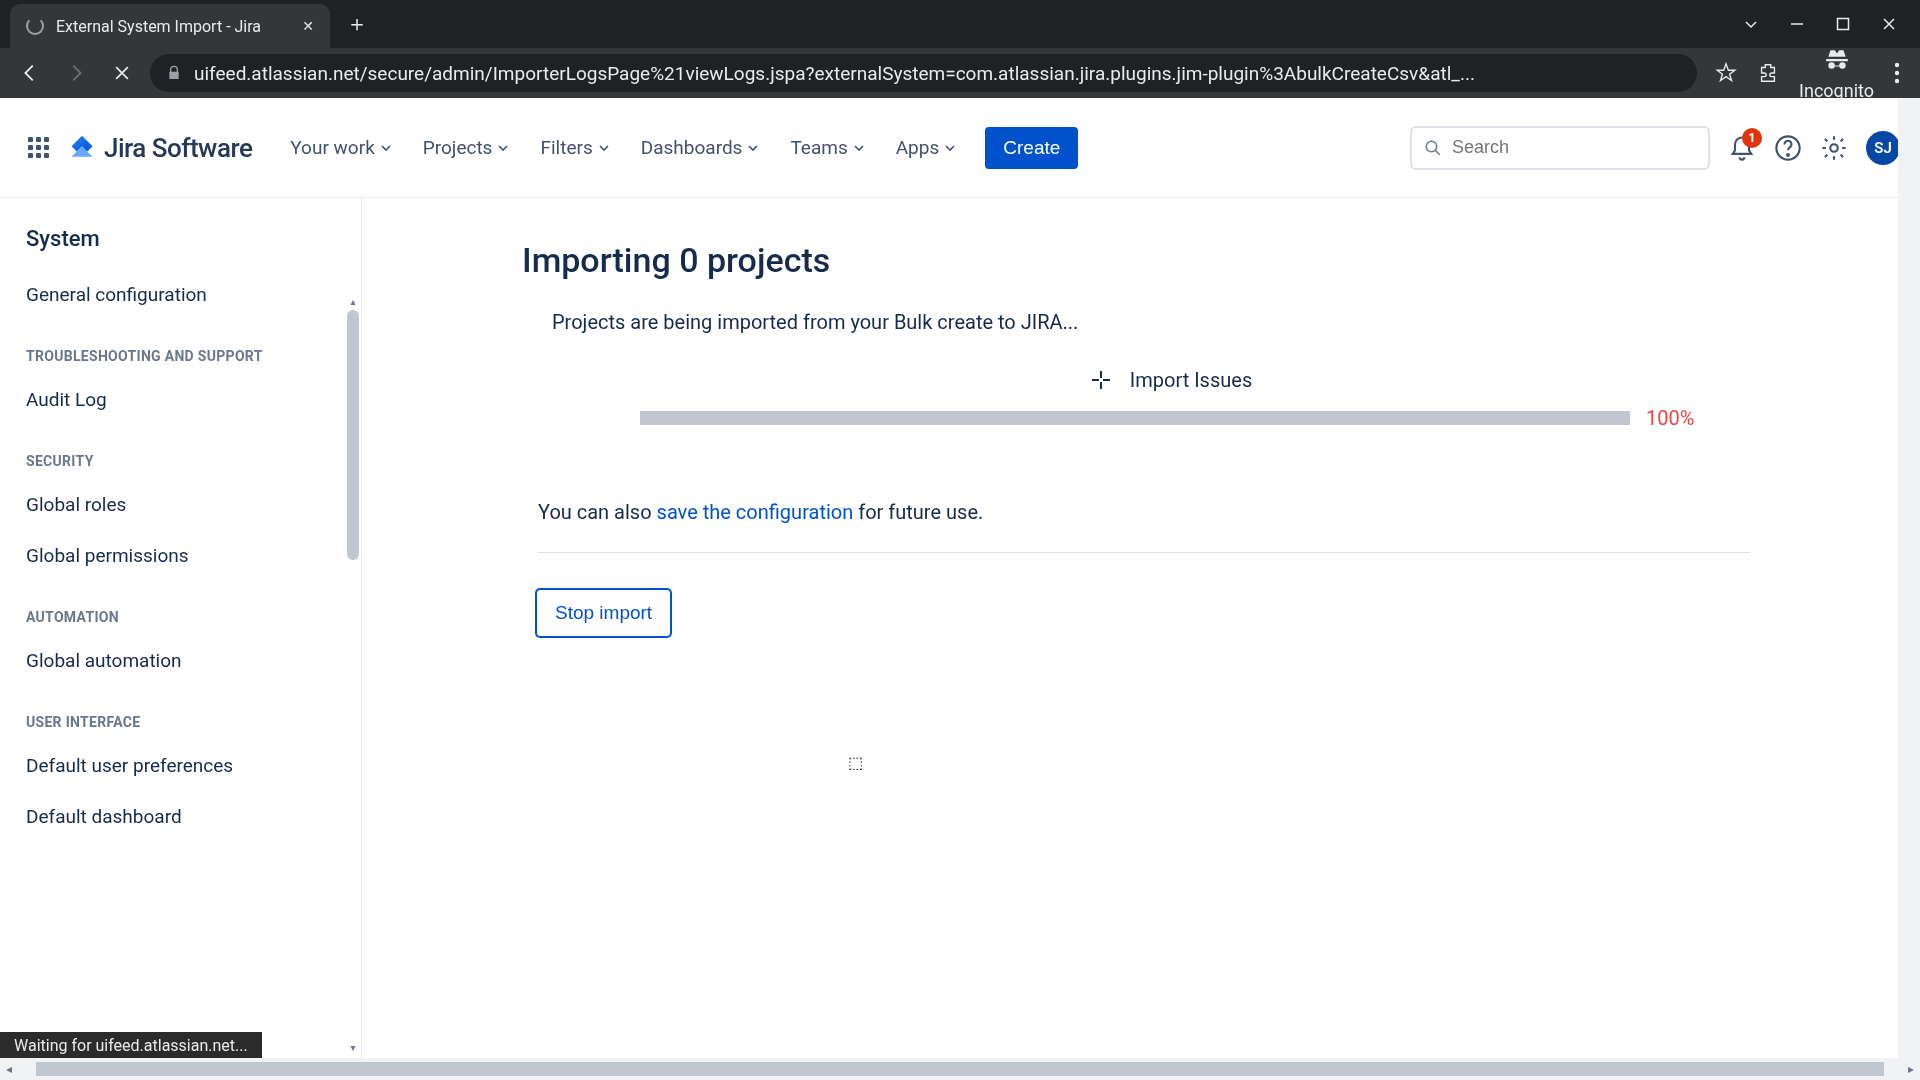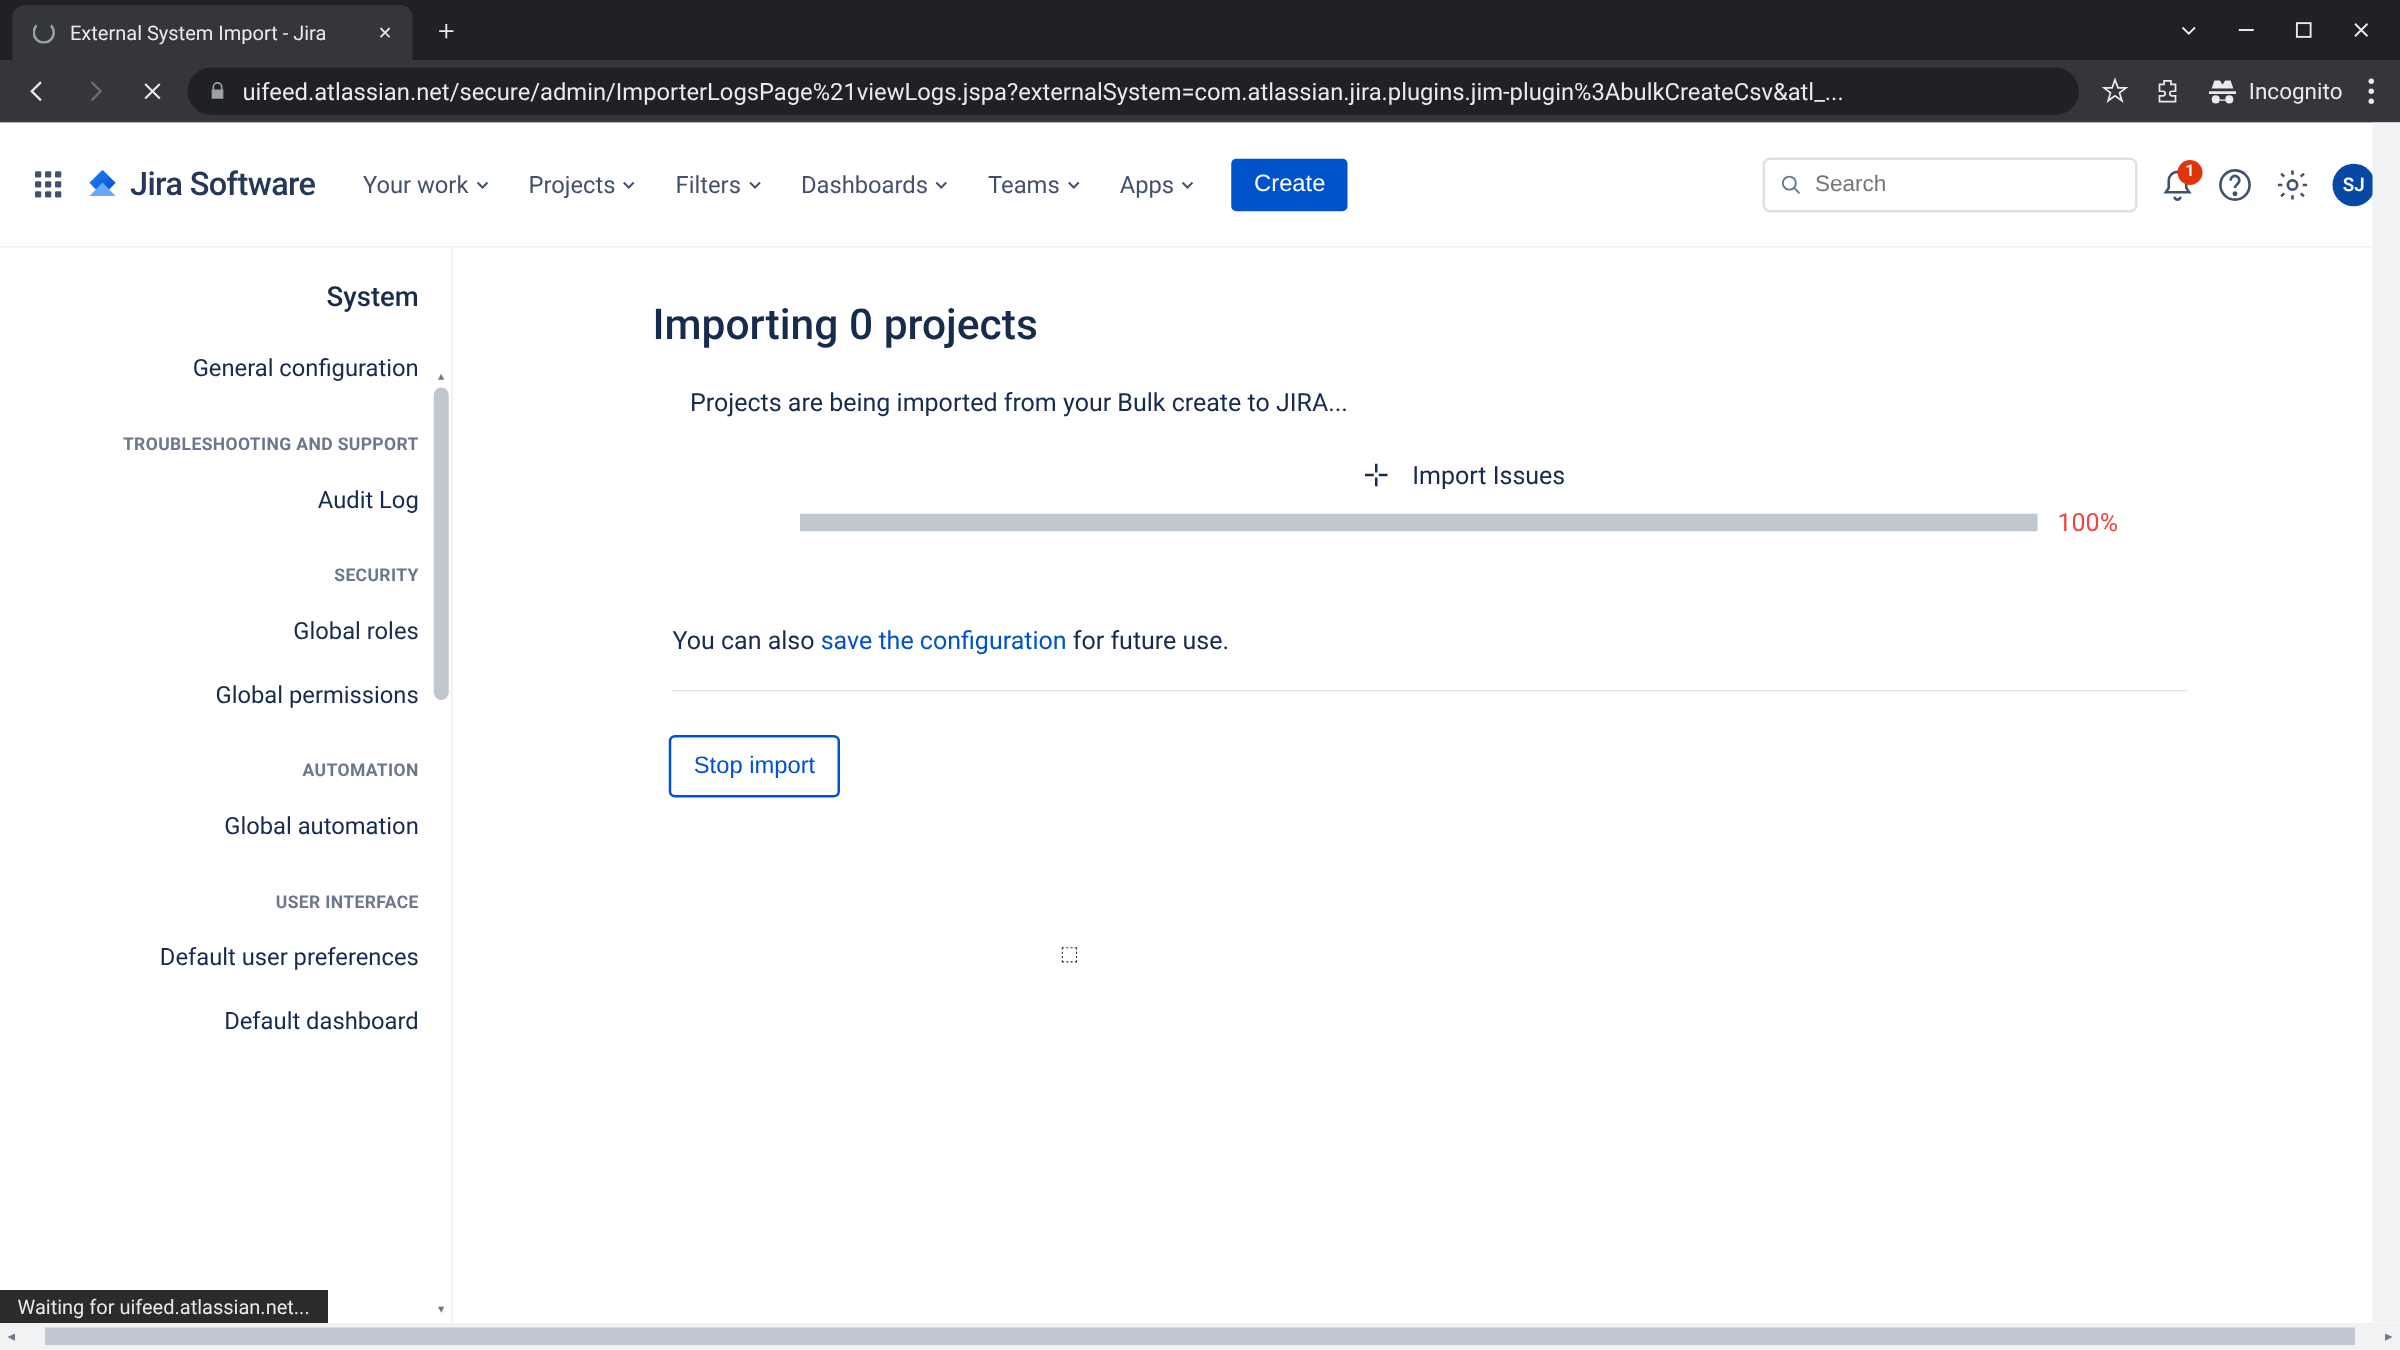--- a/index.html
+++ b/index.html
@@ -15,21 +15,21 @@
   .win-controls { margin-left: auto; display: flex; gap: 32px; padding-right: 24px; color: #e8eaed; font-size: 16px; }
   .win-controls span svg { width: 14px; height: 14px; stroke: #e8eaed; stroke-width: 1.5; fill: none; }
 
   .addr-row { display: flex; align-items: center; gap: 10px; height: 50px; background: #35363a; padding: 0 12px; }
   .nav-btn { width: 36px; height: 36px; display: flex; align-items: center; justify-content: center; color: #e8eaed; border-radius: 50%; }
   .nav-btn.disabled { color: #6b6e73; }
   .addr-bar { flex: 1; display: flex; align-items: center; gap: 12px; background: #202124; border-radius: 20px; height: 38px; padding: 0 16px; color: #e8eaed; font-size: 19px; overflow: hidden; white-space: nowrap; }
   .addr-bar .lock { color: #9aa0a6; }
   .addr-text { flex: 1; overflow: hidden; text-overflow: ellipsis; }
   .addr-actions { display: flex; align-items: center; gap: 20px; color: #e8eaed; padding: 0 8px; }
-  .incog { display: flex; align-items: center; gap: 8px; font-size: 18px; }
+  .incog { display: flex; align-items: center; gap: 8px; font-size: 18px; flex-direction: column; }
 
   
   .app { background: #fff; height: calc(1080px - 98px - 22px); display: flex; flex-direction: column; }
   .top-nav { display: flex; align-items: center; height: 100px; padding: 0 20px; border-bottom: 1px solid #ebecf0; gap: 8px; }
   .app-switcher { width: 36px; height: 36px; display: grid; place-items: center; }
   .dots9 { display: grid; grid-template-columns: repeat(3, 5px); grid-template-rows: repeat(3, 5px); gap: 3px; }
   .dots9 span { background: #42526e; width: 5px; height: 5px; border-radius: 1px; }
   .logo { display: flex; align-items: center; gap: 8px; margin: 0 16px 0 4px; }
   .logo svg { width: 28px; height: 28px; }
   .logo-text { font-size: 26px; color: #253858; font-weight: 500; letter-spacing: -0.5px; }
@@ -40,21 +40,21 @@
   .nav-right { margin-left: auto; display: flex; align-items: center; gap: 18px; }
   .search-box { display: flex; align-items: center; gap: 10px; border: 2px solid #dfe1e6; border-radius: 6px; height: 44px; width: 300px; padding: 0 12px; color: #6b778c; }
   .search-box input { border: none; outline: none; font-size: 18px; width: 100%; color: #172b4d; }
   .notif { position: relative; }
   .notif-badge { position: absolute; top: -6px; right: -6px; background: #de350b; color: #fff; border-radius: 50%; font-size: 13px; width: 20px; height: 20px; display: grid; place-items: center; font-weight: 600;}
   .icon-btn svg { width: 28px; height: 28px; stroke: #42526e; }
   .avatar { width: 34px; height: 34px; border-radius: 50%; background: #0747a6; color: #fff; display: grid; place-items: center; font-size: 15px; font-weight: 600; }
 
   
   .body { flex: 1; display: flex; overflow: hidden; }
-  .sidebar { width: 362px; border-right: 1px solid #ebecf0; padding: 28px 0 0 0; position: relative; overflow-y: auto; text-align: right; }
+  .sidebar { width: 362px; border-right: 1px solid #ebecf0; padding: 28px 10px 0 0; position: relative; overflow-y: auto; }
   .sidebar h2 { font-size: 22px; font-weight: 500; color: #172b4d; padding: 0 26px 18px; }
   .side-link { font-size: 19px; color: #172b4d; padding: 14px 26px; cursor: pointer; }
   .side-section { font-size: 14px; font-weight: 700; color: #6b778c; letter-spacing: 0.3px; padding: 28px 26px 10px; text-transform: uppercase; }
   .side-scroll { position: absolute; right: 2px; top: 112px; width: 12px; height: 250px; background: #c1c7d0; border-radius: 6px; }
   .side-arrow { position: absolute; right: 2px; width: 12px; height: 14px; display:grid; place-items:center; color:#6b778c; font-size:10px;}
   .side-arrow.up{ top: 96px;} .side-arrow.down{ bottom: 4px;}
 
   .main { flex: 1; padding: 42px 170px 0 160px; position: relative; }
   .page-title { font-size: 34px; font-weight: 500; color: #172b4d; margin-bottom: 30px; }
   .subtitle { font-size: 20px; color: #172b4d; margin: 0 0 34px 30px; }

